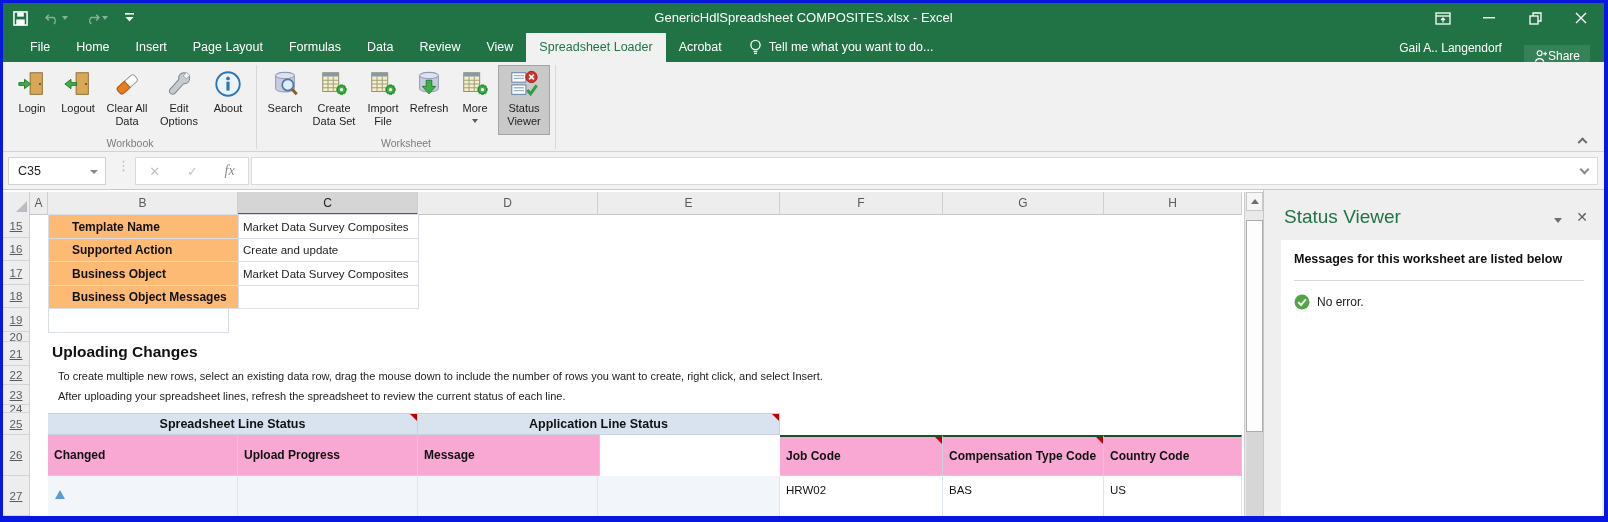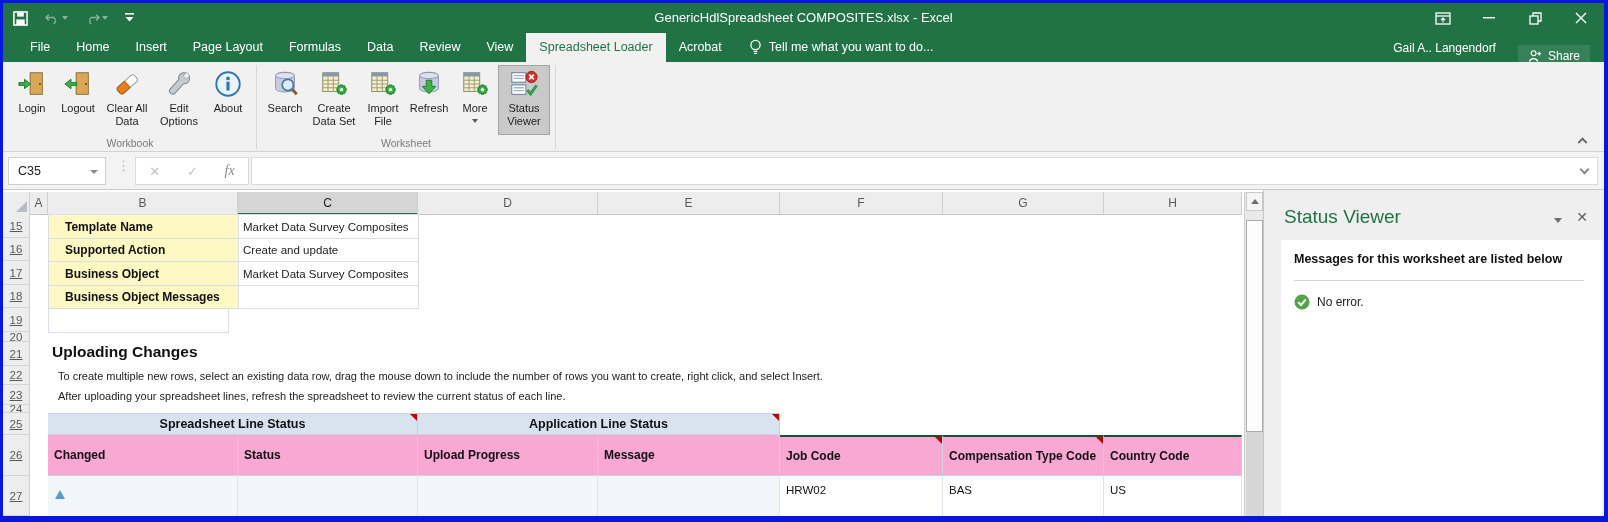--- a/index.html
+++ b/index.html
@@ -16,21 +16,21 @@
   .win-title { position:absolute; left:50%; top:0; transform:translateX(-50%); line-height:30px; font-size:13px; color:#fff; white-space:nowrap; }
   .win-controls { position:absolute; right:0; top:0; height:30px; display:flex; }
   .wc { width:46px; height:30px; display:flex; align-items:center; justify-content:center; color:#fff; font-size:13px; }
 
   
   .tabrow { position:absolute; left:0; top:30px; width:100%; height:29px; background:#217346; display:flex; align-items:flex-end; }
   .tab { color:#fff; font-size:12.5px; line-height:29px; padding:0 13px; white-space:nowrap; }
   .tab.active { background:#f1f1f1; color:#217346; }
   .tellme { display:flex; align-items:center; gap:7px; color:#fff; font-size:12.5px; margin-left:14px; line-height:29px; }
   .tabrow-right { position:absolute; right:14px; top:0; height:29px; display:flex; align-items:center; gap:22px; color:#fff; font-size:12px; }
-  .share-btn { display:flex; align-items:center; gap:6px; background:rgba(255,255,255,.10); padding:4px 10px;margin-top:16px; }
+  .share-btn { display:flex; align-items:center; gap:0; background:rgba(255,255,255,.10); padding:4px 10px;margin-top:16px; }
 
   
   .ribbon { position:absolute; left:0; top:59px; width:100%; height:90px; background:#f1f1f1; border-bottom:1px solid #d2d2d2; display:flex; padding:1px 0 0 4px; }
   .rgroup { position:relative; display:flex; align-items:flex-start; padding:2px 2px 14px 2px; }
   .glabel { position:absolute; bottom:2px; left:0; width:100%; text-align:center; font-size:10.5px; color:#7b7b7b; }
   .gdiv { width:1px; background:#d8d8d8; height:84px; margin:2px 3px 0 3px; }
   .rbtn { width:46px; min-height:70px; padding:3px 1px 0 1px; display:flex; flex-direction:column; align-items:center; border:1px solid transparent; }
   .rbtn.wide { width:52px; }
   .rbtn.pressed { background:#c9c9c9; border-color:#a3a3a3; }
   .rbtn .lbl { font-size:11px; line-height:13px; color:#1e1e1e; text-align:center; margin-top:3px; }
@@ -56,21 +56,21 @@
   .colheads { position:absolute; left:0; top:2px; height:23px; display:flex; }
   .ch { background:#ededed; border-right:1px solid #cfcfcf; border-bottom:1px solid #c6c6c6; color:#5a5a5a; font-size:12px; display:flex; align-items:center; justify-content:center; }
   .ch.sel { background:#d5d5d5; border-bottom:2px solid #217346; color:#1e1e1e; }
   .corner { width:27px; background:#ededed; border-right:1px solid #cfcfcf; border-bottom:1px solid #c6c6c6; position:relative; }
   .corner-tri { position:absolute; right:2px; bottom:2px; width:0; height:0; border-bottom:11px solid #b7bdc3; border-left:11px solid transparent; }
   .rownum { position:absolute; left:0; width:27px; background:#ededed; border-right:1px solid #cfcfcf; border-bottom:1px solid #d4d4d4; color:#5a5a5a; font-size:11.5px; display:flex; align-items:center; justify-content:center; overflow:hidden;text-decoration:underline; }
 
   .info-table { position:absolute; left:45px; top:24px; border-top:1px solid #d9dde5; border-left:1px solid #d9dde5; }
   .irow { display:flex; }
   .icell { border-right:1px solid #d9dde5; border-bottom:1px solid #d9dde5; display:flex; align-items:center; }
-  .ilabel { width:190px; background:#fef9c3; font-weight:bold; font-size:12px; color:#111; padding-left:16px; }
+  .ilabel { width:190px; background:#fdba74; font-weight:bold; font-size:12px; color:#111; padding-left:23px; }
   .ivalue { width:180px; background:#fff; font-size:11.5px; color:#222; padding-left:4px; }
 
   .up-head { position:absolute; left:49px; top:153px; font-size:15.5px; font-weight:bold; color:#111; }
   .up-line { position:absolute; left:55px; font-size:11px; color:#222; white-space:nowrap; }
 
   .st-left { position:absolute; left:45px; top:223px; }
   .st-right { position:absolute; left:777px; top:245px; }
   .strow { display:flex; }
   .stcell { position:relative; border-right:1px solid #c7d1e0; border-bottom:1px solid #c7d1e0; font-size:12px; color:#111; }
   .gcell { height:22px; background:#d9e2ef; font-weight:bold; font-size:12.5px; display:flex; align-items:center; justify-content:center; border-top:1px solid #c7d1e0; }
@@ -409,21 +409,20 @@
           <span>Spreadsheet Line Status</span>
           <span class="ctri"></span>
         </div>
         <div class="stcell gcell" style="width:362px">
           <span>Application Line Status</span>
           <span class="ctri"></span>
         </div>
       </div>
       <div class="strow">
         <div class="stcell hcell" style="width:190px">Changed</div>
-        <div class="stcell hcell" style="width:180px">Status</div>
         <div class="stcell hcell" style="width:180px">Upload Progress</div>
         <div class="stcell hcell" style="width:182px">Message</div>
       </div>
       <div class="strow">
         <div class="stcell dcell" style="width:190px"><span class="chmark"></span></div>
         <div class="stcell dcell" style="width:180px"></div>
         <div class="stcell dcell" style="width:180px"></div>
         <div class="stcell dcell" style="width:182px"></div>
       </div>
     </div>

